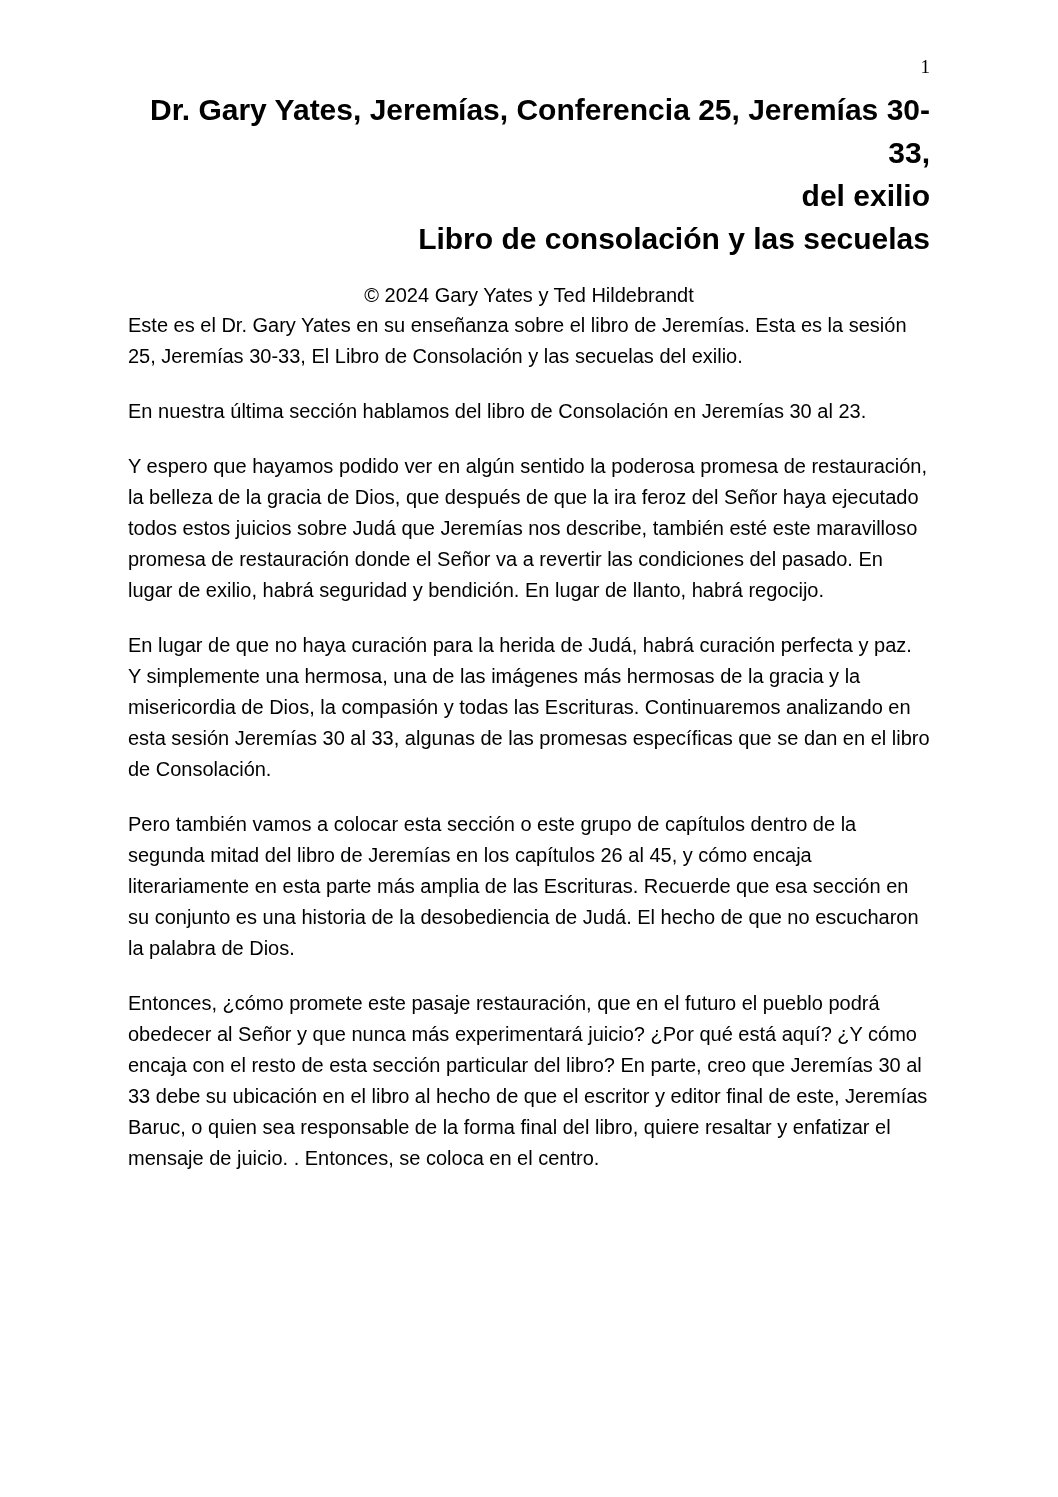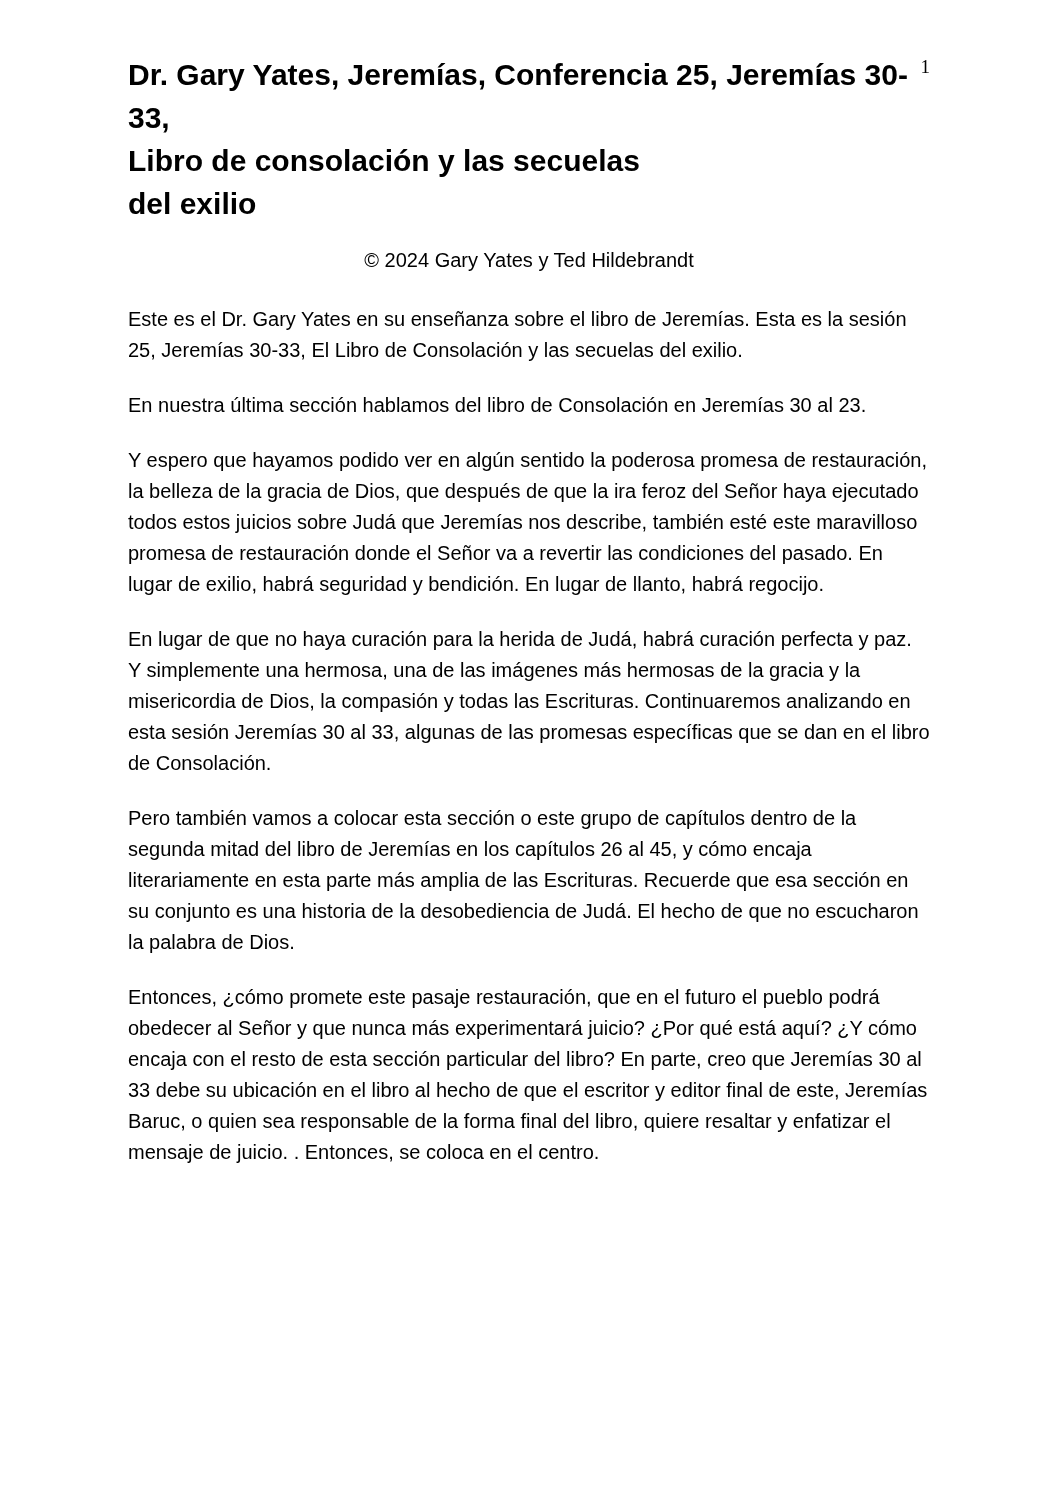--- a/index.html
+++ b/index.html
@@ -24,39 +24,38 @@
     font-family: "Liberation Serif", serif;
     font-size: 19px;
     line-height: 22px;
     color: #000000;
   }
   .content {
     padding: 0 128px;
     box-sizing: border-box;
   }
   .title-block {
-    margin-top: 53px;
-    text-align: left;
+    margin-top: 88px;
+    text-align: right;
     font-weight: bold;
     font-size: 30px;
     line-height: 43px;
     letter-spacing: 0px;
   }
   .title-line {
     white-space: pre-wrap;
   }
   .copyright {
     margin-top: 20px;
     text-align: center;
     font-size: 20px;
     font-weight: normal;
     line-height: 30px;
   }
   .body-text {
-    margin-top: 29px;
   }
   .body-text p {
     margin: 0 0 24px 0;
     font-size: 20px;
     line-height: 31px;
     max-width: 812px;
     text-align: left;
   }
 </style>
 </head>
@@ -64,22 +63,22 @@
 
 <div class="page">
 
   <div class="page-number">1</div>
 
   <div class="content">
 
     <div class="title-block">
       <div class="title-line">Dr. Gary Yates, Jeremías, Conferencia 25, Jeremías 30-</div>
       <div class="title-line">33,</div>
+      <div class="title-line">del exilio</div>
       <div class="title-line">Libro de consolación y las secuelas</div>
-      <div class="title-line">del exilio</div>
     </div>
 
     <div class="copyright">© 2024 Gary Yates y Ted Hildebrandt</div>
 
     <div class="body-text">
       <p>Este es el Dr. Gary Yates en su enseñanza sobre el libro de Jeremías. Esta es la sesión 25, Jeremías 30-33, El Libro de Consolación y las secuelas del exilio.</p>
       <p>En nuestra última sección hablamos del libro de Consolación en Jeremías 30 al 23.</p>
       <p>Y espero que hayamos podido ver en algún sentido la poderosa promesa de restauración, la belleza de la gracia de Dios, que después de que la ira feroz del Señor haya ejecutado todos estos juicios sobre Judá que Jeremías nos describe, también esté este maravilloso promesa de restauración donde el Señor va a revertir las condiciones del pasado. En lugar de exilio, habrá seguridad y bendición. En lugar de llanto, habrá regocijo.</p>
       <p>En lugar de que no haya curación para la herida de Judá, habrá curación perfecta y paz. Y simplemente una hermosa, una de las imágenes más hermosas de la gracia y la misericordia de Dios, la compasión y todas las Escrituras. Continuaremos analizando en esta sesión Jeremías 30 al 33, algunas de las promesas específicas que se dan en el libro de Consolación.</p>
       <p>Pero también vamos a colocar esta sección o este grupo de capítulos dentro de la segunda mitad del libro de Jeremías en los capítulos 26 al 45, y cómo encaja literariamente en esta parte más amplia de las Escrituras. Recuerde que esa sección en su conjunto es una historia de la desobediencia de Judá. El hecho de que no escucharon la palabra de Dios.</p>

